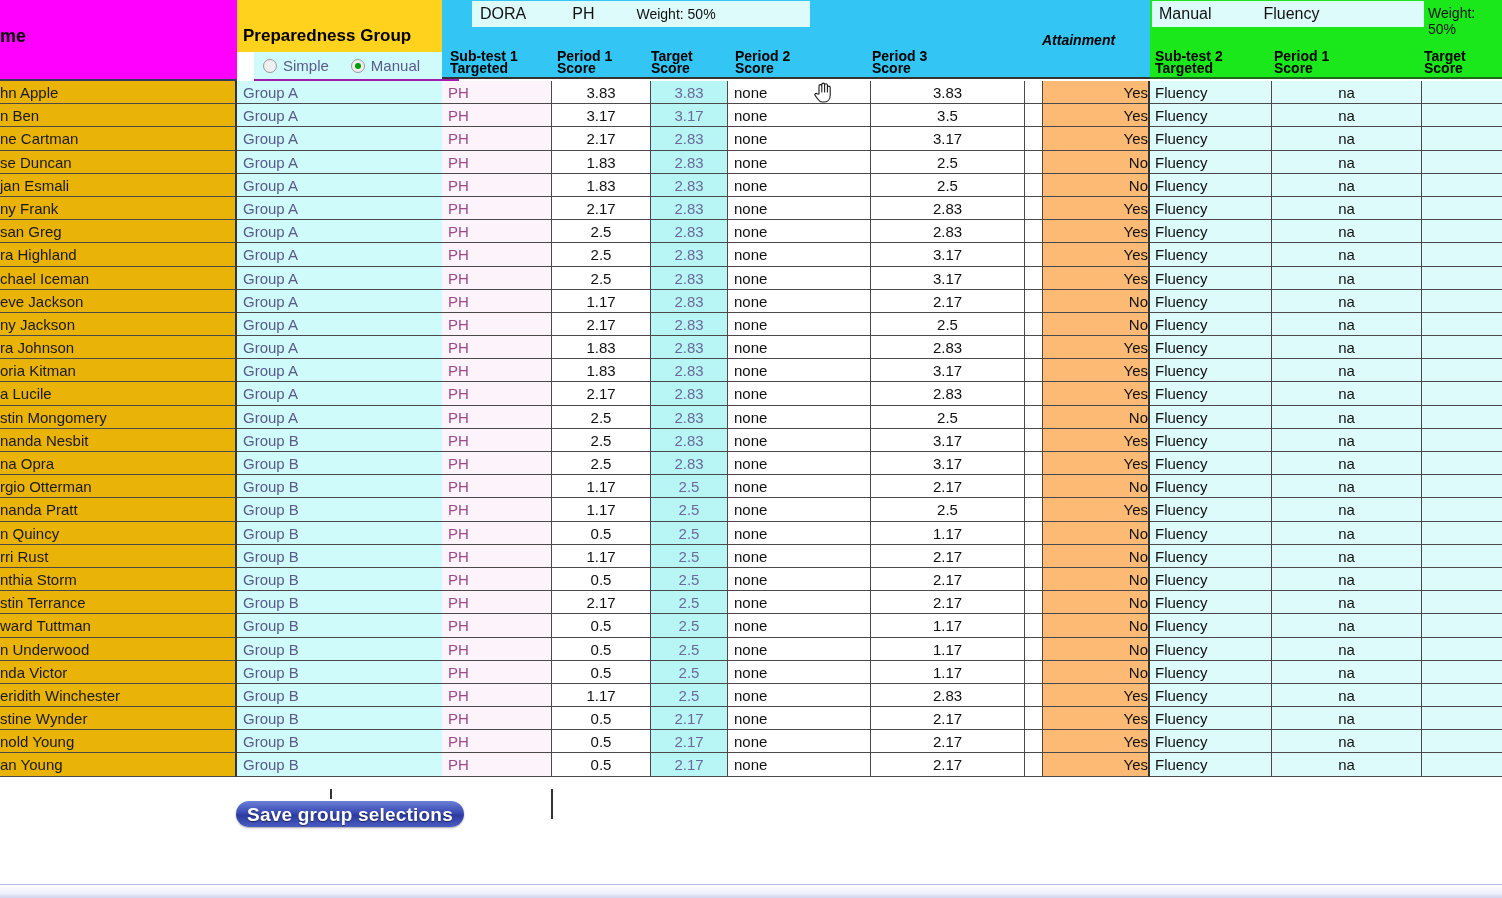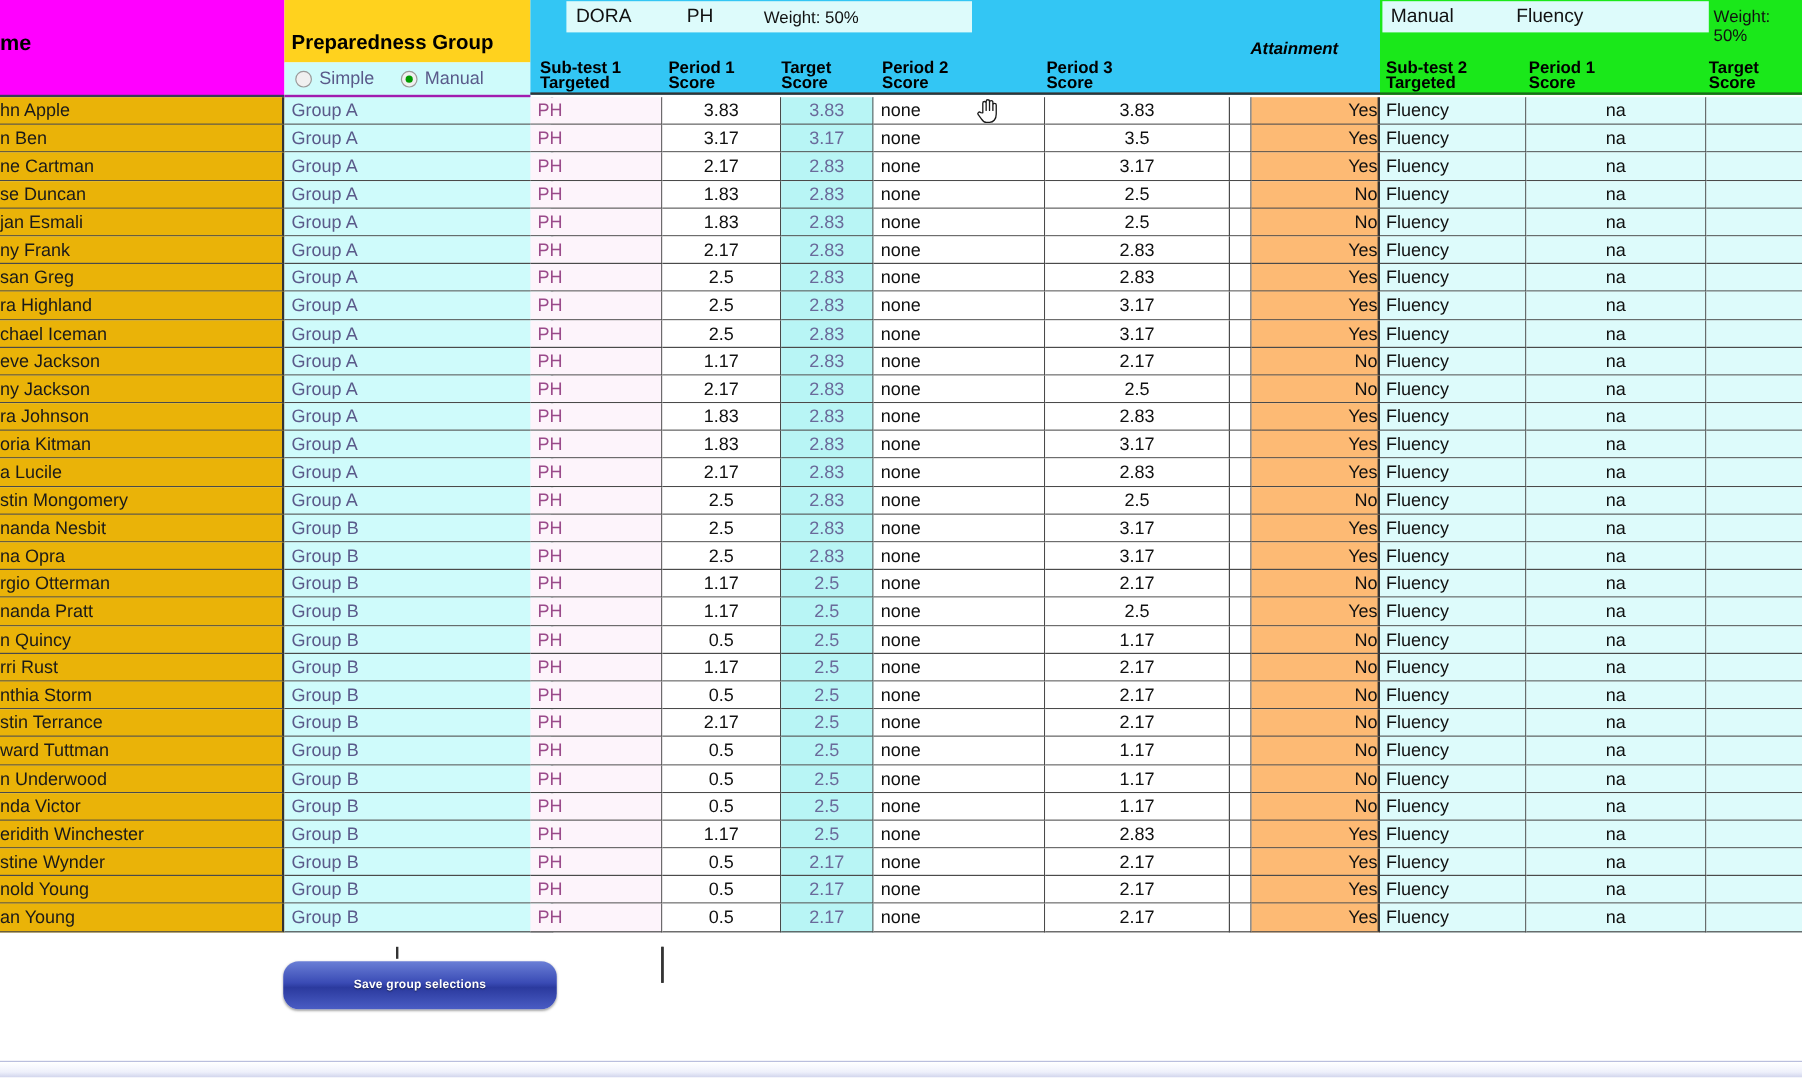--- a/index.html
+++ b/index.html
@@ -51,24 +51,24 @@
   }
   .hdr-prep-label {
     position: absolute;
     left: 6px; top: 26px;
     font-size: 17px;
     font-weight: bold;
     color: #000000;
   }
   .hdr-prep-radios {
     position: absolute;
-    left: 237px; top: 52px;
+    left: 254px; top: 52px;
     width: 205px; height: 27px;
     background: #cffbfb;
-    border-bottom: 4px solid #a21caf;
+    border-bottom: 2px solid #a21caf;
     display: flex;
     align-items: center;
   }
   .radio-wrap {
     display: flex;
     align-items: center;
     margin-left: 9px;
   }
   .radio-wrap.second { margin-left: 22px; }
   .radio-dot {
@@ -209,25 +209,25 @@
   .tick {
     position: absolute;
     width: 2px;
     background: #333;
   }
   .save-btn {
     position: absolute;
     left: 236px;
     top: 801px;
     width: 228px;
-    height: 40px;
+    height: 26px;
     border-radius: 13px;
     background: linear-gradient(to bottom, #6a7fd6 0%, #3a4bb5 45%, #2b3a9e 55%, #4a5cc4 100%);
     color: #ffffff;
-    font-size: 10px;
+    font-size: 19px;
     font-weight: bold;
     text-align: center;
     line-height: 26px;
     border: none;
     cursor: pointer;
     box-shadow: 0 1px 2px rgba(0,0,0,0.35);
     text-shadow: 0 1px 1px rgba(0,0,0,0.5);
     font-family: "Liberation Sans", sans-serif;
     letter-spacing: 0.2px;
   }

